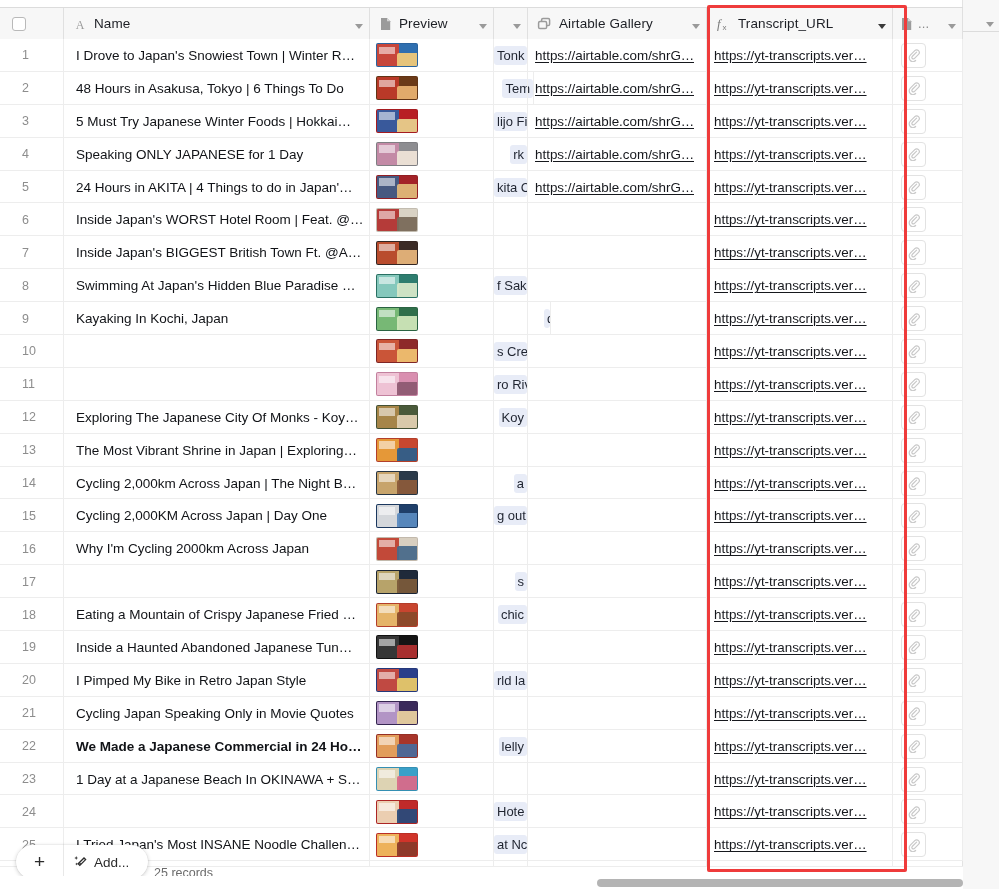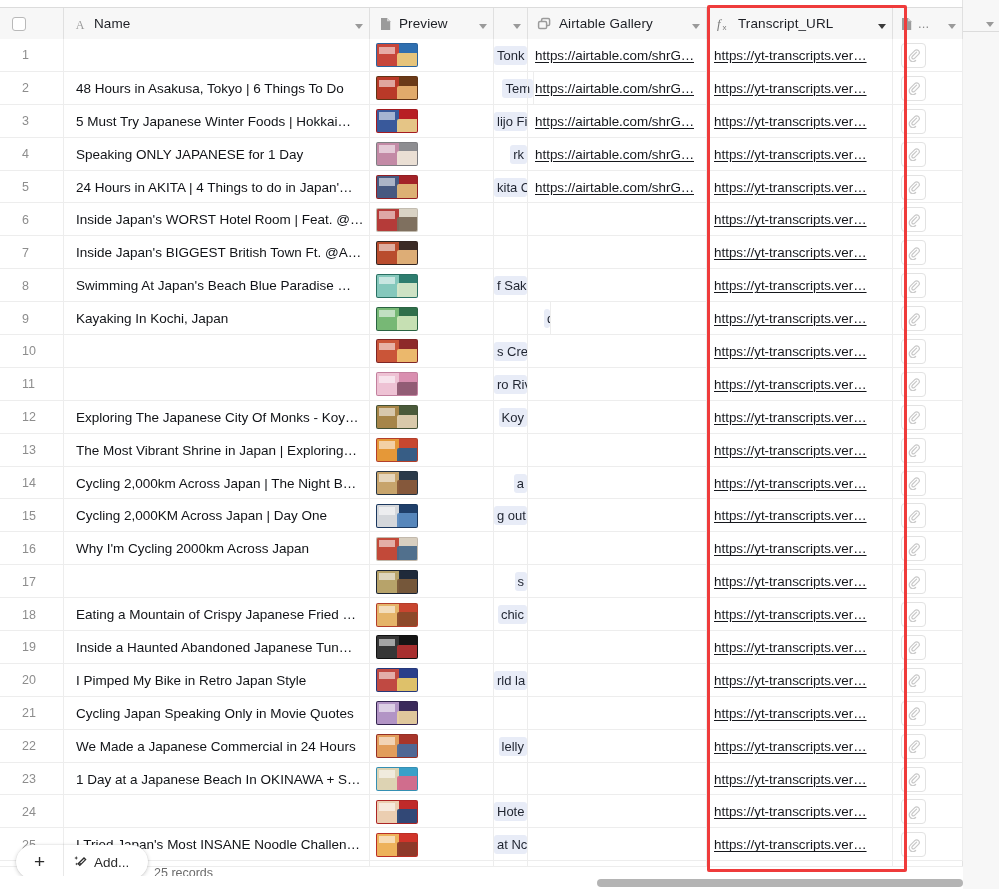--- a/index.html
+++ b/index.html
@@ -330,20 +330,23 @@
         </span>
         <span class="hlabel" style="margin-left:5px;color:#8b8b8b;font-size:13px;">...</span>
         <span class="hcaret"><i class="caret"></i></span>
       </div>
 
     </div>
 
     <div class="rows" id="rows-container">
         <div class="row">
           <div class="cell cell-num" style="left: 0px; width: 64px;">1</div>
+          <div class="cell cell-name" style="left: 64px; width: 306px;">
+            <span class="txt">I Drove to Japan's Snowiest Town | Winter R…</span>
+          </div>
           <div class="cell cell-preview" style="left: 370px; width: 124px;">
             <div class="thumb" style="background: rgb(47, 111, 176);">
               <i style="left: 0px; top: 0px; width: 55%; height: 100%; background: rgb(216, 65, 47); opacity: 0.9;"></i>
               <i style="right: 0px; bottom: 0px; width: 50%; height: 62%; background: rgb(240, 200, 120); border-radius: 2px 0px 0px; opacity: 0.95;"></i>
               <i style="left: 4%; top: 10%; width: 42%; height: 34%; background: rgba(255, 255, 255, 0.55);"></i>
             </div>
           </div>
           <div class="cell cell-tagfrag" style="left: 494px; width: 34px;">
             <span class="tagfrag">Tonk</span>
           </div>
@@ -523,21 +526,21 @@
             <div class="attach-chip">
               <svg width="14" height="14" viewBox="0 0 14 14">
                 <path d="M9.6 4.1 L5.2 8.5 a1.5 1.5 0 0 0 2.1 2.1 l4.2-4.2 a2.6 2.6 0 0 0 -3.7 -3.7 L3.3 7.2 a3.7 3.7 0 0 0 5.3 5.3" fill="none" stroke="#c9c9c9" stroke-width="1.2" stroke-linecap="round"></path>
               </svg>
             </div>
           </div>
         </div>
         <div class="row">
           <div class="cell cell-num" style="left: 0px; width: 64px;">8</div>
           <div class="cell cell-name" style="left: 64px; width: 306px;">
-            <span class="txt">Swimming At Japan's Beach Blue Paradise …</span>
+            <span class="txt">Swimming At Japan's Hidden Blue Paradise …</span>
           </div>
           <div class="cell cell-preview" style="left: 370px; width: 124px;">
             <div class="thumb" style="background: rgb(46, 125, 111);">
               <i style="left: 0px; top: 0px; width: 55%; height: 100%; background: rgb(143, 208, 196); opacity: 0.9;"></i>
               <i style="right: 0px; bottom: 0px; width: 50%; height: 62%; background: rgb(214, 232, 200); border-radius: 2px 0px 0px; opacity: 0.95;"></i>
               <i style="left: 4%; top: 10%; width: 42%; height: 34%; background: rgba(255, 255, 255, 0.55);"></i>
             </div>
           </div>
           <div class="cell cell-tagfrag" style="left: 494px; width: 34px;">
             <span class="tagfrag">f Saka</span>
@@ -883,21 +886,21 @@
           <div class="cell cell-attach" style="left: 893px; width: 70px;">
             <div class="attach-chip">
               <svg width="14" height="14" viewBox="0 0 14 14">
                 <path d="M9.6 4.1 L5.2 8.5 a1.5 1.5 0 0 0 2.1 2.1 l4.2-4.2 a2.6 2.6 0 0 0 -3.7 -3.7 L3.3 7.2 a3.7 3.7 0 0 0 5.3 5.3" fill="none" stroke="#c9c9c9" stroke-width="1.2" stroke-linecap="round"></path>
               </svg>
             </div>
           </div>
         </div>
         <div class="row">
           <div class="cell cell-num" style="left: 0px; width: 64px;">22</div>
-          <div class="cell cell-name" style="left: 64px; width: 306px;">
+          <div class="cell cell-name" style="left: 64px; width: 306px; font-weight: bold;">
             <span class="txt">We Made a Japanese Commercial in 24 Hours</span>
           </div>
           <div class="cell cell-preview" style="left: 370px; width: 124px;">
             <div class="thumb" style="background: rgb(168, 53, 42);">
               <i style="left: 0px; top: 0px; width: 55%; height: 100%; background: rgb(232, 168, 96); opacity: 0.9;"></i>
               <i style="right: 0px; bottom: 0px; width: 50%; height: 62%; background: rgb(74, 106, 154); border-radius: 2px 0px 0px; opacity: 0.95;"></i>
               <i style="left: 4%; top: 10%; width: 42%; height: 34%; background: rgba(255, 255, 255, 0.55);"></i>
             </div>
           </div>
           <div class="cell cell-tagfrag" style="left: 494px; width: 34px;">

